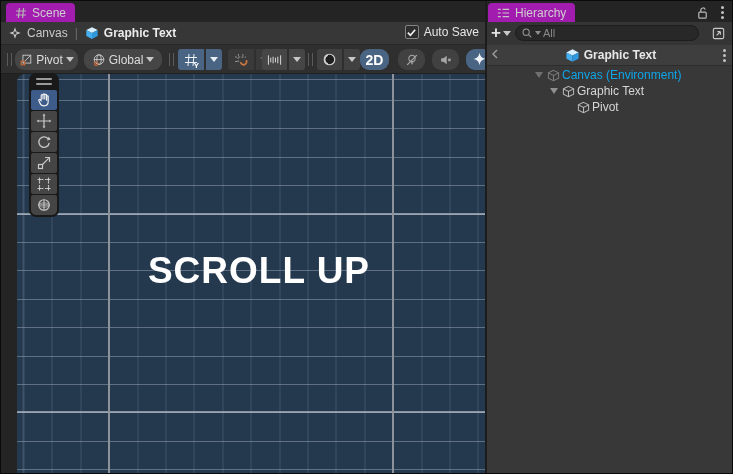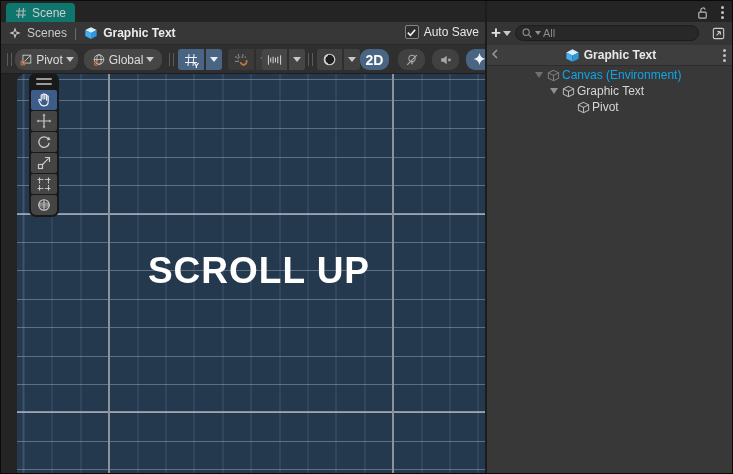--- a/index.html
+++ b/index.html
@@ -2,21 +2,21 @@
 <html><head>
 <meta charset="utf-8">
 <style>
   html,body{margin:0;padding:0;background:#101010}
   *{box-sizing:border-box}
   .root{position:relative;width:733px;height:474px;background:#242424;font-family:"Liberation Sans",sans-serif;overflow:hidden;border:1px solid #0a0a0a}
   .abs{position:absolute}
   
   .scene-panel{left:0;top:0;width:484px;height:474px;overflow:hidden}
   .tabstrip{left:0;top:0;right:0;height:21px;background:#242424}
-  .tab{position:absolute;top:2px;height:19px;border-radius:4px 4px 0 0;background:#0f766e;display:flex;align-items:center;gap:5px;padding:0 9px;color:#cfcfcf;font-size:12px}
+  .tab{position:absolute;top:2px;height:19px;border-radius:4px 4px 0 0;background:#a21caf;display:flex;align-items:center;gap:5px;padding:0 9px;color:#cfcfcf;font-size:12px}
   .crumbrow{left:0;top:21px;width:484px;height:23px;background:#373737;border-bottom:1px solid #282828;display:flex;align-items:center;gap:5px;padding-left:7px;font-size:12px;color:#c9c9c9}
   .crumb-current{font-weight:bold;color:#ececec}
   .crumb-sep{color:#6f6f6f;padding:0 2px}
   .toolbar{left:0;top:44px;width:484px;height:29px;background:#2f2f2f;border-bottom:1px solid #1f1f1f}
   .btn{position:absolute;top:4px;height:21px;background:#464646;border-radius:9px;display:flex;align-items:center;justify-content:center;gap:3px;color:#dcdcdc;font-size:12px}
   .btn.lefthalf{border-radius:3px 0 0 3px}
   .btn.righthalf{border-radius:0 3px 3px 0;margin-left:1px}
   .btn.blue{background:#4a6584;color:#fff}
   .btn.darkbtn{background:#3a3a3a}
   .btn.midbtn{background:#414141}
@@ -87,21 +87,21 @@
         <span>Scene</span>
       </div>
     </div>
 
     <div class="abs crumbrow">
       <span>
         <svg width="14" height="14" viewBox="0 0 16 16">
             <path d="M8 1.5 9.6 6.4 14.5 8 9.6 9.6 8 14.5 6.4 9.6 1.5 8 6.4 6.4z M8 5.2 8.9 7.1 10.8 8 8.9 8.9 8 10.8 7.1 8.9 5.2 8 7.1 7.1z" fill="#d2d2d2" fill-rule="evenodd"></path>
           </svg>
       </span>
-      <span>Scenes</span>
+      <span>Canvas</span>
       <span class="crumb-sep">|</span>
       <span>
         <svg width="14" height="14" viewBox="0 0 14 14">
             <polygon points="7,1.2 12.7,4.1 7,7 1.3,4.1" fill="#d6f0ff"></polygon>
             <polygon points="1.3,4.1 7,7 7,12.9 1.3,10" fill="#45aef0"></polygon>
             <polygon points="12.7,4.1 7,7 7,12.9 12.7,10" fill="#2f97dc"></polygon>
           </svg>
       </span>
       <span class="crumb-current">Graphic Text</span>
 
@@ -284,20 +284,28 @@
         </div>
       </div>
     </div>
   </div>
 
   <div class="abs divider"></div>
 
   <div class="abs hier-panel">
 
     <div class="abs hier-strip">
+      <div class="tab" style="left:1px">
+        <span>
+          <svg width="13" height="12" viewBox="0 0 14 12">
+              <path d="M1 2h3M1 6h3M1 10h3M6 2h7M6 6h7M6 10h7" stroke="#c5c5c5" stroke-width="1.3" fill="none"></path>
+            </svg>
+        </span>
+        <span>Hierarchy</span>
+      </div>
       <div class="striptools">
         <span>
           <svg width="13" height="14" viewBox="0 0 14 15">
               <rect x="3" y="6.5" width="8" height="6.5" rx="1" fill="none" stroke="#b5b5b5" stroke-width="1.3"></rect>
               <path d="M5.2 6.5V4.4A2.4 2.4 0 0 1 9.9 3.8" fill="none" stroke="#b5b5b5" stroke-width="1.3"></path>
             </svg>
         </span>
         <span class="kebab">
             <i></i>
             <i></i>

